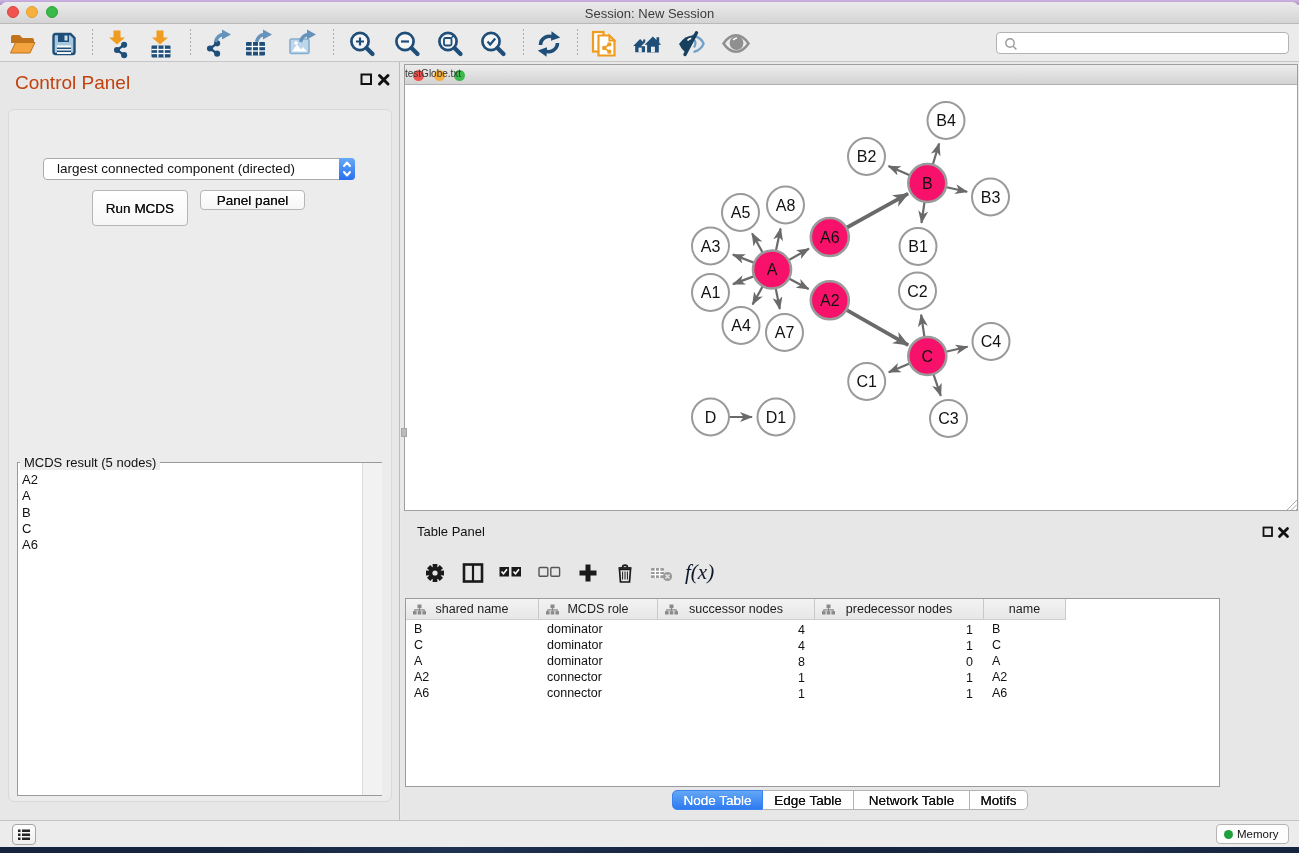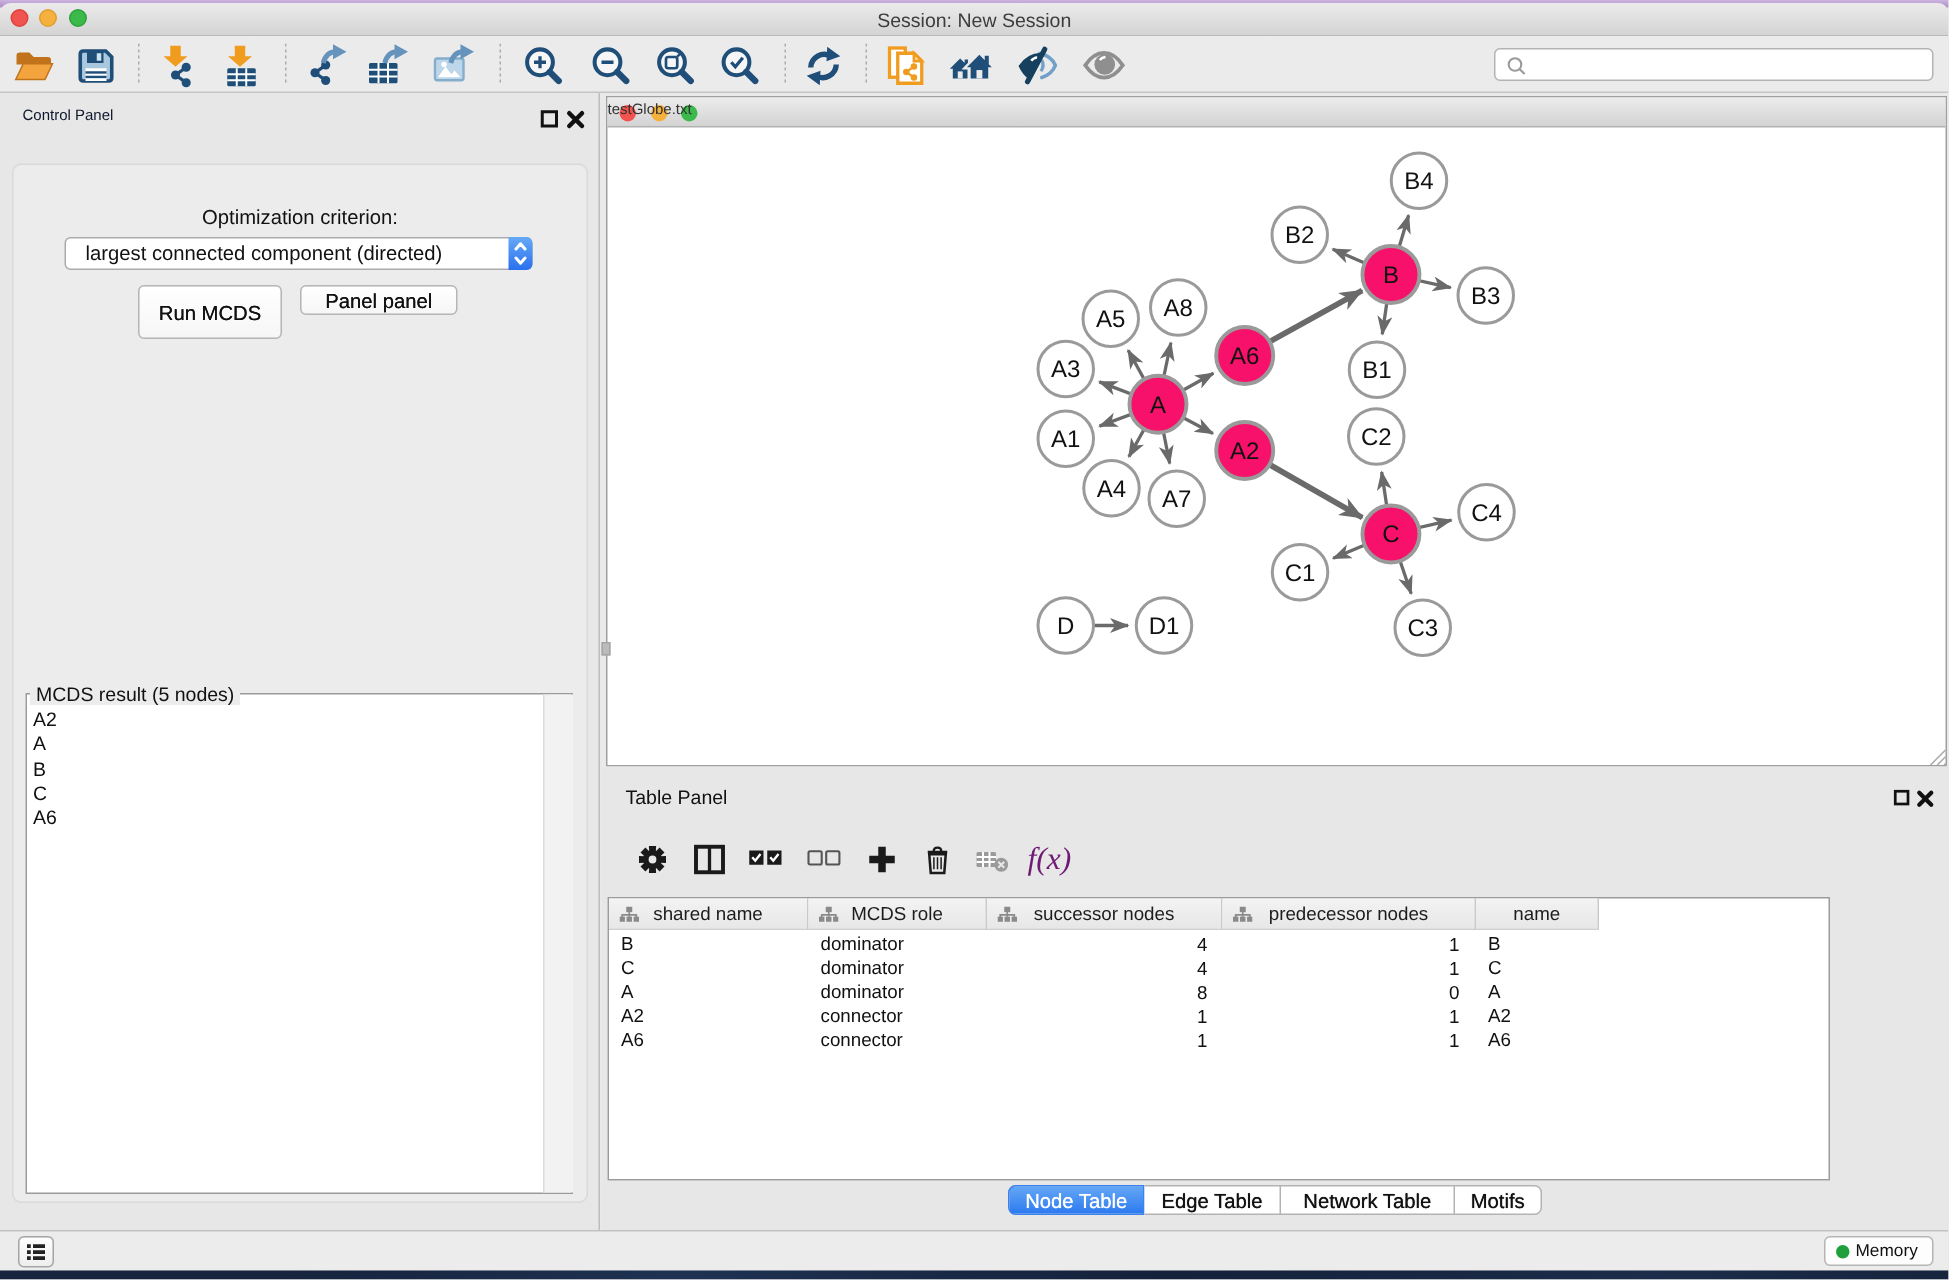--- a/index.html
+++ b/index.html
@@ -171,29 +171,28 @@
     <div class="tsep" style="left:577px"></div>
 <div id="searchbox">
       <svg width="16" height="16" style="position:absolute;left:6px;top:3px">
         <circle cx="7" cy="7" r="4.2" fill="none" stroke="#9a9a9a" stroke-width="1.4"></circle>
         <line x1="10" y1="10" x2="13.4" y2="13.4" stroke="#9a9a9a" stroke-width="1.4"></line>
       </svg>
     </div>
 </div>
 
 <div id="cp" class="abs">
-  <div style="position:absolute;left:15px;top:10px;font-size:10px;color:#0f172a">Control Panel</div>
+  <div style="position:absolute;left:15px;top:10px;font-size:19px;color:#c2410c">Control Panel</div>
   <svg width="13" height="13" style="position:absolute;left:360px;top:11px">
       <rect x="1.5" y="1.5" width="9.5" height="9.5" fill="none" stroke="#111" stroke-width="2"></rect>
     </svg>
   <svg width="14" height="14" style="position:absolute;left:377px;top:11px">
       <path d="M2.5 2.5 L11 11 M11 2.5 L2.5 11" stroke="#111" stroke-width="3" stroke-linecap="round"></path>
     </svg>
   <div id="cpPanel"></div>
-  <div style="position:absolute;left:0;width:400px;top:75px;text-align:center;font-size:13.5px;color:#111">Optimization criterion:</div>
   <div style="position:absolute;left:43px;top:96px;width:312px;height:22px;background:#fff;border:1px solid #ababab;border-radius:4px">
     <div style="position:absolute;left:13px;top:2px;font-size:13.5px;color:#111">largest connected component (directed)</div>
     <div style="position:absolute;right:-1px;top:-1px;width:16px;height:22px;background:linear-gradient(#66a9f7,#2a70ee);border-radius:0 4px 4px 0">
       <svg width="16" height="22">
           <path d="M5 8 L8 4.5 L11 8 M5 14 L8 17.5 L11 14" fill="none" stroke="#fff" stroke-width="2" stroke-linecap="round" stroke-linejoin="round"></path>
         </svg>
     </div>
   </div>
   <div class="btn" style="left:92px;top:128px;width:96px;height:36px">Run MCDS</div>
   <div class="btn" style="left:200px;top:128px;width:105px;height:20px">Panel panel</div>
@@ -340,21 +339,21 @@
     </svg>
 <svg style="position:absolute;left:248px;top:50px" width="24" height="24" viewBox="0 0 24 24">
       <rect x="2" y="7" width="13" height="10" rx="1" fill="#9a9a9a"></rect>
       <line x1="2" y1="10.333333333333334" x2="15" y2="10.333333333333334" stroke="#fff" stroke-width="1.3"></line>
       <line x1="6.333333333333333" y1="7" x2="6.333333333333333" y2="17" stroke="#fff" stroke-width="1.3"></line>
       <line x1="2" y1="13.666666666666668" x2="15" y2="13.666666666666668" stroke="#fff" stroke-width="1.3"></line>
       <line x1="10.666666666666666" y1="7" x2="10.666666666666666" y2="17" stroke="#fff" stroke-width="1.3"></line>
       <circle cx="18.5" cy="15.5" r="4.6" fill="#9a9a9a"></circle>
       <path d="M16.5 13.5 l4 4 M20.5 13.5 l-4 4" stroke="#e7e7e7" stroke-width="1.4"></path>
     </svg>
-<div style="position:absolute;left:284px;top:49px;font-family:'Liberation Serif',serif;font-style:italic;font-size:21px;color:#701a75">f(x)</div>
+<div style="position:absolute;left:284px;top:49px;font-family:'Liberation Serif',serif;font-style:italic;font-size:21px;color:#0f172a">f(x)</div>
   <div id="tbl">
 <div class="hcell" style="left:0px;width:133px">shared name</div>
 <svg class="hico" style="left:7px" width="13" height="11" viewBox="0 0 13 10">
         <g fill="#8a8a8a">
           <rect x="4.5" y="0" width="4" height="3.6"></rect>
           <rect x="0" y="6.6" width="3.6" height="3.4"></rect>
           <rect x="4.7" y="6.6" width="3.6" height="3.4"></rect>
           <rect x="9.4" y="6.6" width="3.6" height="3.4"></rect>
           <path d="M6.5 3.4 v2 M1.8 6.8 v-1.4 h9.4 v1.4 M6.5 5 v1.6" stroke="#8a8a8a" fill="none" stroke-width="1.1"></path>
         </g>

